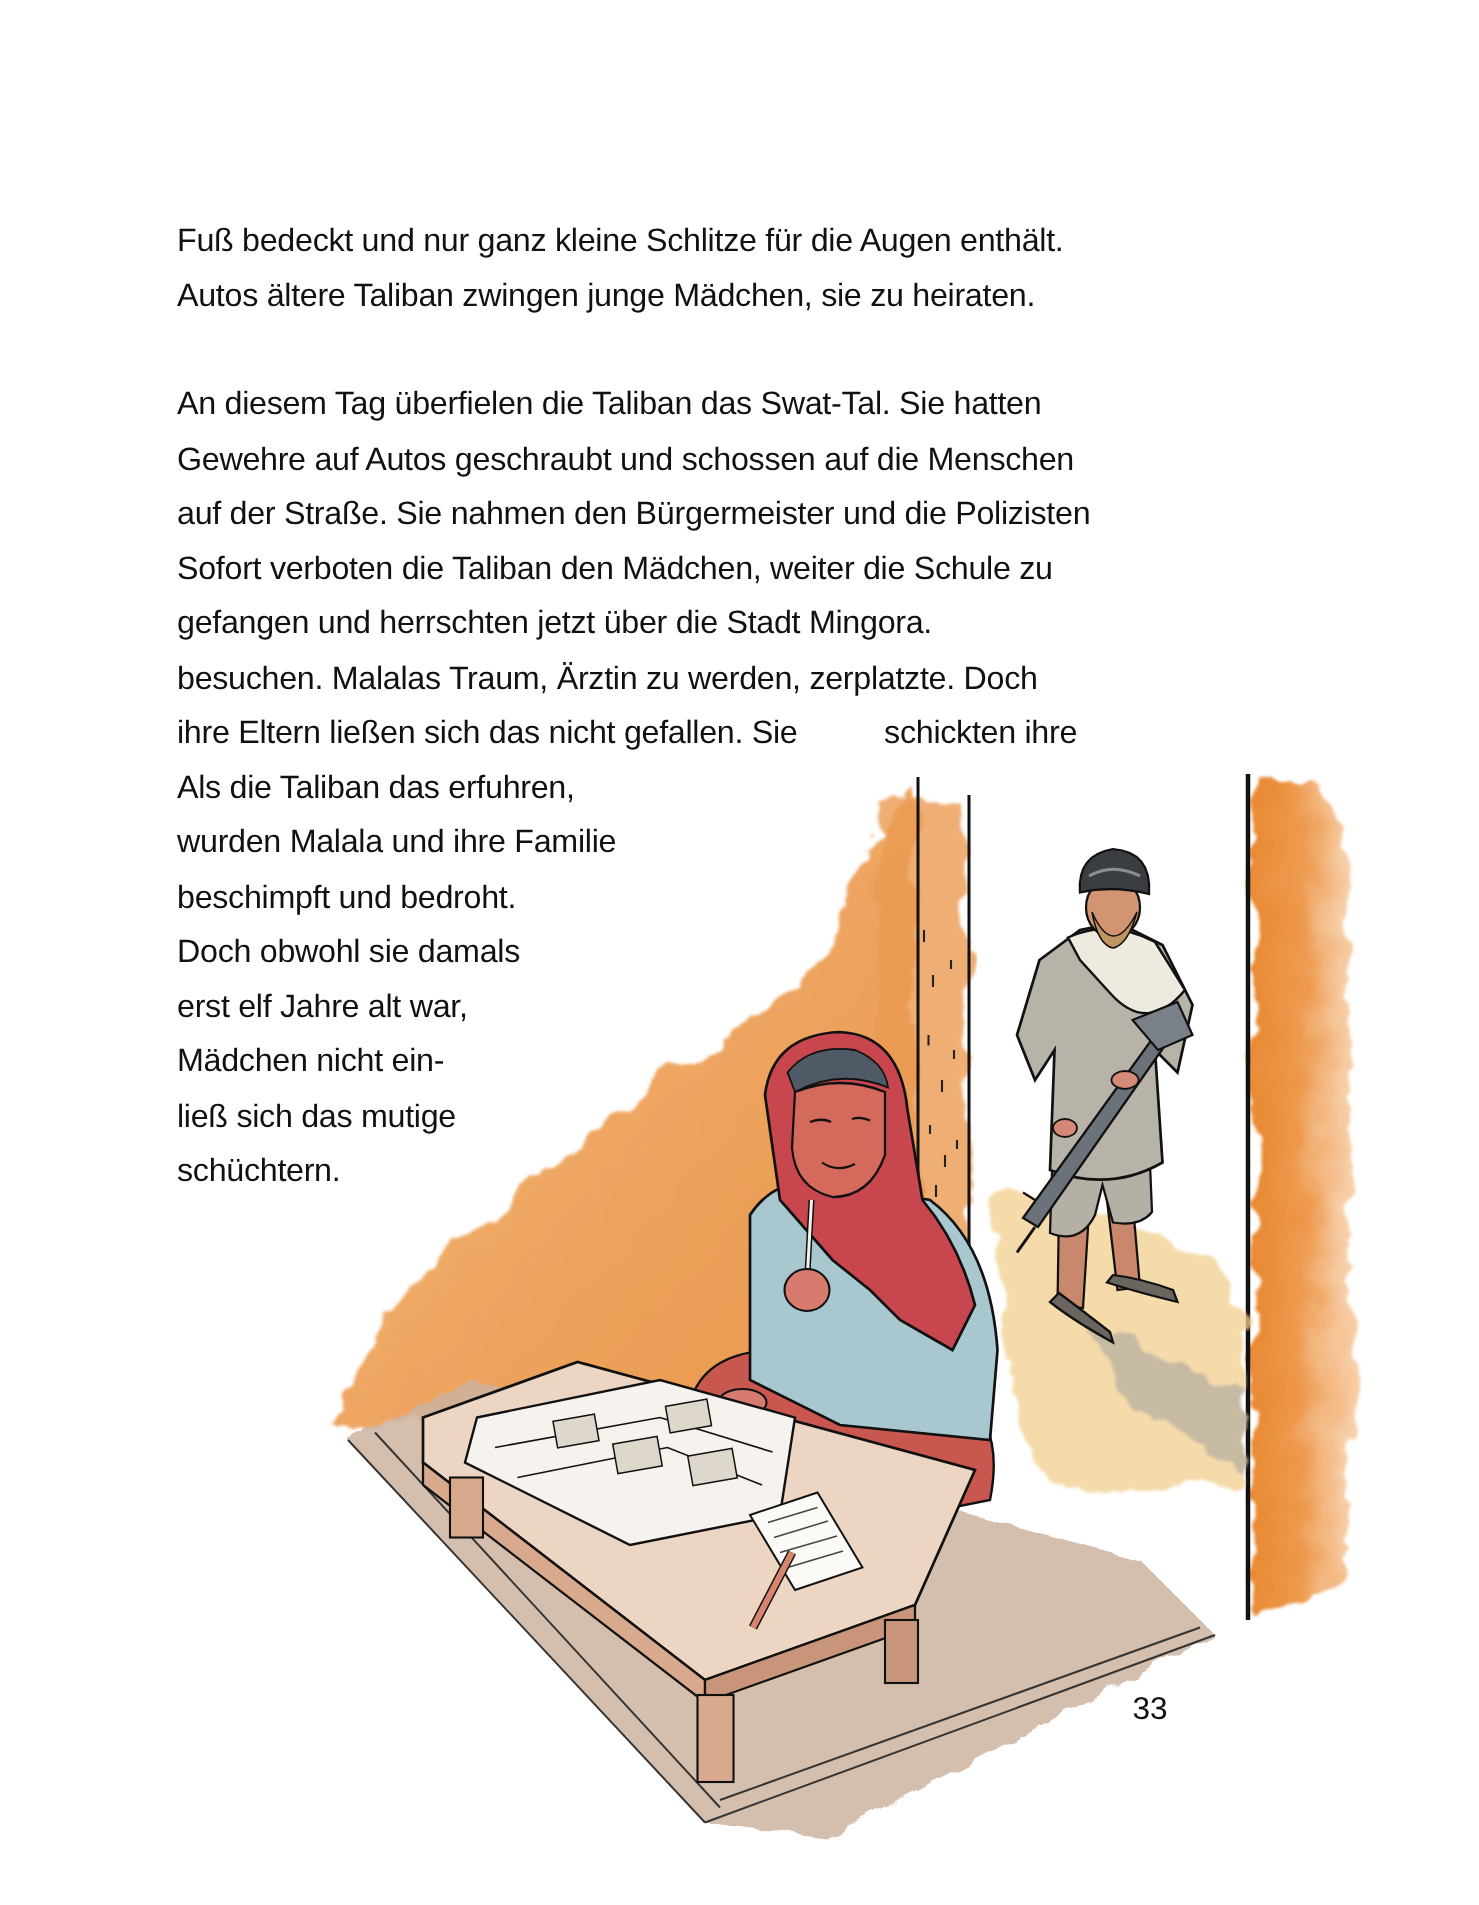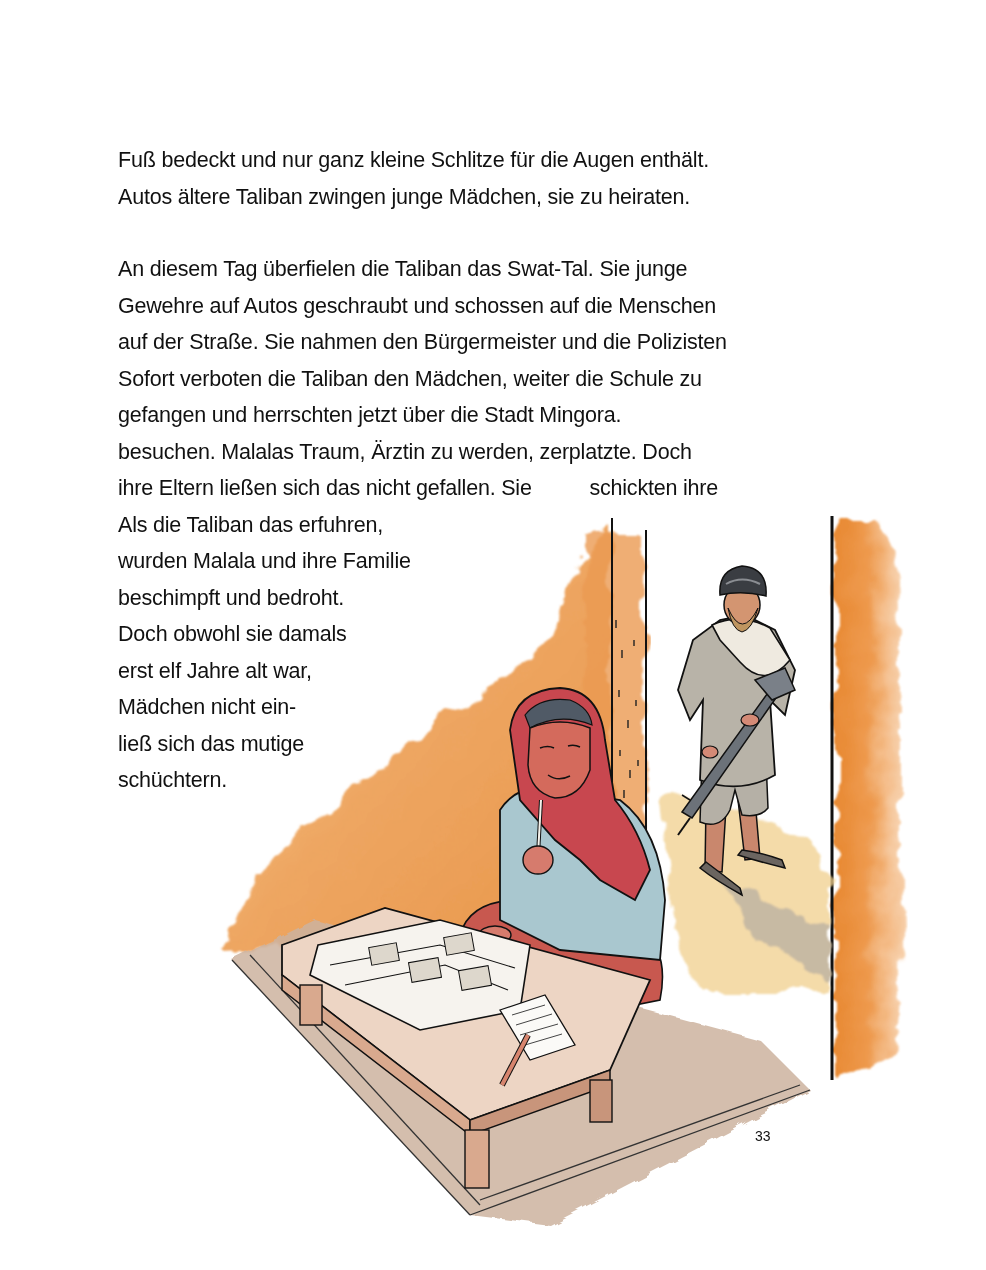--- a/index.html
+++ b/index.html
@@ -6,21 +6,21 @@
     body { width: 986px; height: 1270px; position: relative; overflow: hidden; }
     .page { position: absolute; left: 0; top: 0; width: 986px; height: 1270px; background: #ffffff; border-radius: 13px; }
     .illustration { position: absolute; left: 0; top: 0; width: 986px; height: 1270px; z-index: 1; }
     .text-block { position: absolute; left: 118px; z-index: 2;
       font-family: "Liberation Sans", "DejaVu Sans", sans-serif;
       font-size: 21.5px; color: #111111; letter-spacing: -0.2px; }
     .line { height: 36.5px; line-height: 36.5px; white-space: pre; }
     .gap { height: 36px; }
     .page-number { position: absolute; left: 755px; top: 1128px; z-index: 2;
       font-family: "Liberation Sans", "DejaVu Sans", sans-serif;
-      font-size: 14px; color: #111; }
+      font-size: 21px; color: #111; }
   </style>
 </head>
 <body>
 
 <div class="page">
 
   <svg class="illustration" viewBox="0 0 986 1270" xmlns="http://www.w3.org/2000/svg">
     <defs>
       <filter id="wc" x="-10%" y="-10%" width="120%" height="120%">
         <feTurbulence type="fractalNoise" baseFrequency="0.035" numOctaves="3" seed="4" result="n"></feTurbulence>
@@ -168,21 +168,21 @@
 
       <line x1="528" y1="1035" x2="502" y2="1085" stroke="#111" stroke-width="6"></line>
       <line x1="528" y1="1035" x2="502" y2="1085" stroke="#d7856e" stroke-width="4"></line>
     </g>
   </svg>
 
   <div class="text-block" style="top:142px;">
     <div class="line">Fuß bedeckt und nur ganz kleine Schlitze für die Augen enthält.</div>
     <div class="line">Autos ältere Taliban zwingen junge Mädchen, sie zu heiraten.</div>
     <div class="gap"></div>
-    <div class="line">An diesem Tag überfielen die Taliban das Swat-Tal. Sie junge</div>
+    <div class="line">An diesem Tag überfielen die Taliban das Swat-Tal. Sie hatten</div>
     <div class="line">Gewehre auf Autos geschraubt und schossen auf die Menschen</div>
     <div class="line">auf der Straße. Sie nahmen den Bürgermeister und die Polizisten</div>
     <div class="line">Sofort verboten die Taliban den Mädchen, weiter die Schule zu</div>
     <div class="line">gefangen und herrschten jetzt über die Stadt Mingora.</div>
     <div class="line">besuchen. Malalas Traum, Ärztin zu werden, zerplatzte. Doch</div>
     <div class="line">ihre Eltern ließen sich das nicht gefallen. Sie          schickten ihre</div>
     <div class="line">Als die Taliban das erfuhren,</div>
     <div class="line">wurden Malala und ihre Familie</div>
     <div class="line">beschimpft und bedroht.</div>
     <div class="line">Doch obwohl sie damals</div>

